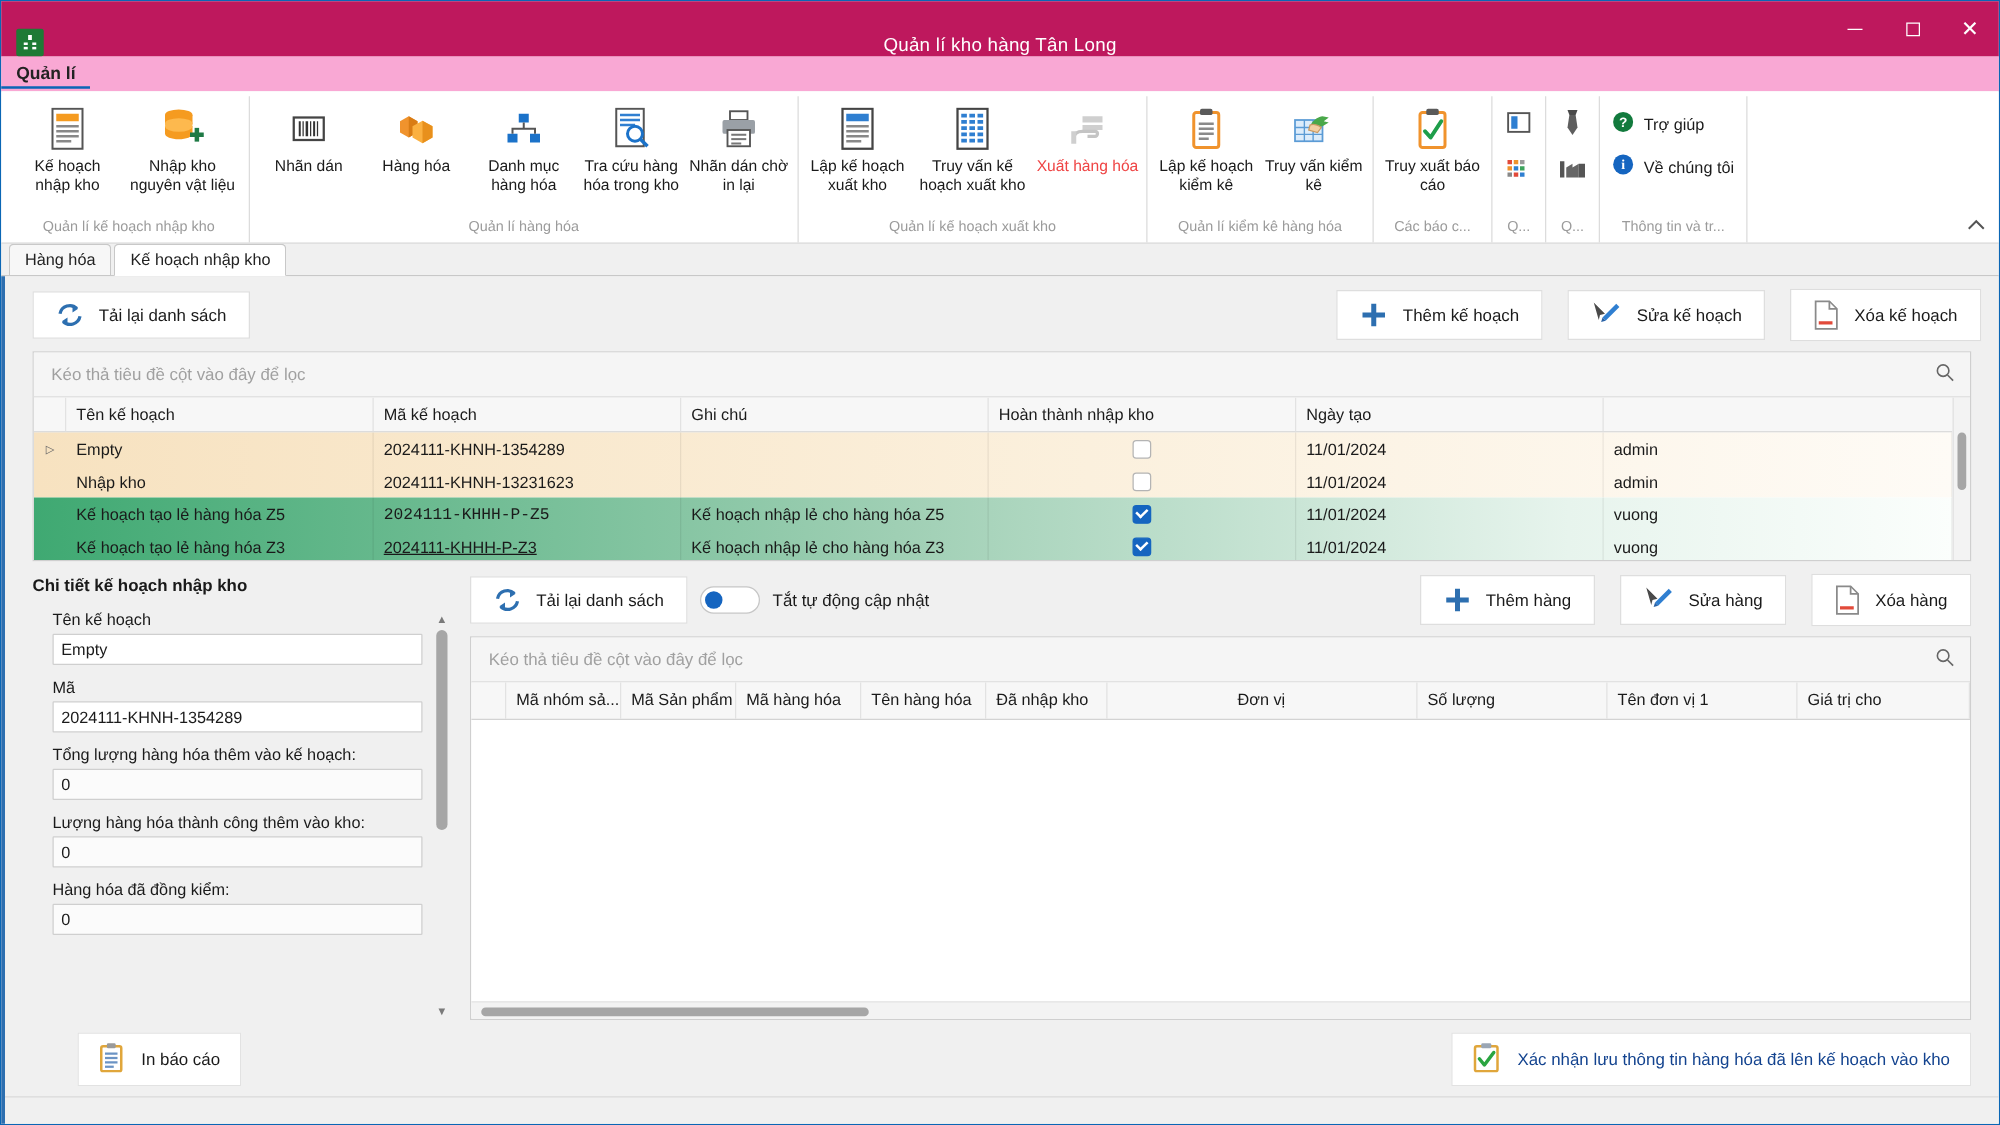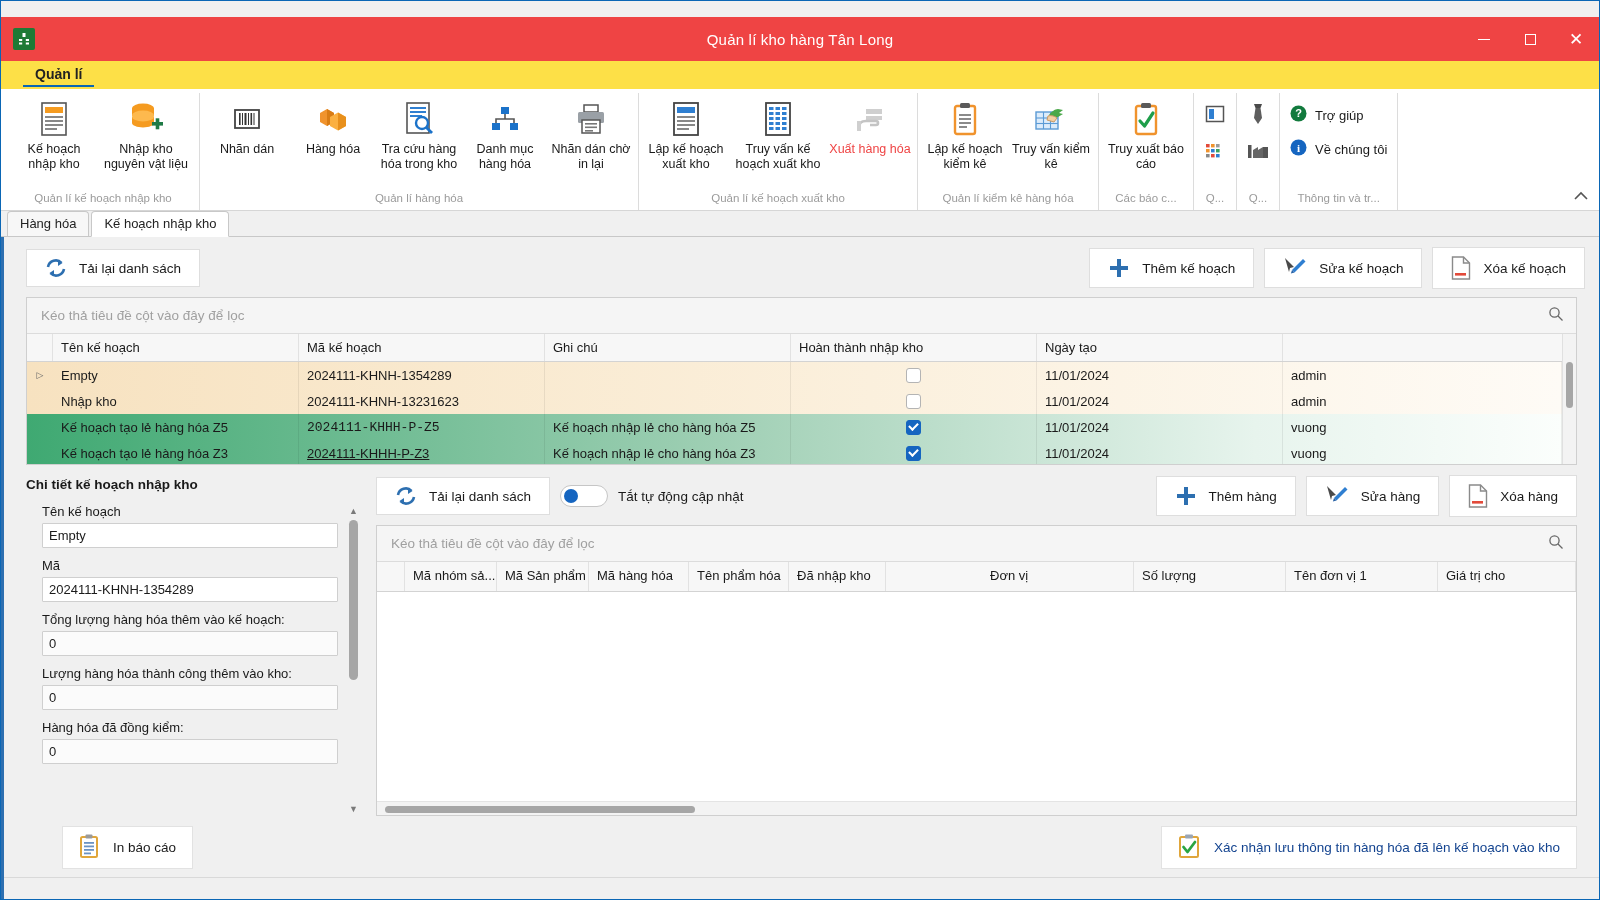--- a/index.html
+++ b/index.html
@@ -14,24 +14,23 @@
   .app {
     width: 1600px; height: 900px;
     display: flex; flex-direction: column;
     border: 1px solid #0a66b5;
     background: #f0f0f0;
   }
 
   
   .titlebar {
     height: 44px; min-height: 44px;
-    background: #ef4444;
-    display: flex; align-items: center;
+    background: #be185d;
+    display: flex; align-items: flex-end;
     position: relative;
-    margin-top: 16px;
   }
   .title-logo {
     width: 22px; height: 22px; margin-left: 12px;
     background: #1e7a35;
     border-radius: 2px;
     display: flex; align-items: center; justify-content: center;
   }
   .title-logo svg { display:block; }
   .title-text {
     position: absolute; left: 0; right: 0; text-align: center;
@@ -42,23 +41,22 @@
   .win-btn {
     width: 46px; height: 44px; display: flex; align-items: center; justify-content: center;
     color: #fff;
   }
   .wb-min { width: 12px; height: 1px; background: #fff; }
   .wb-max { width: 11px; height: 11px; border: 1px solid #fff; }
   .wb-close { font-size: 17px; line-height: 1; font-weight: 300; }
 
   
   .ribbon-tabs {
-    height: 28px; background: #fde047;
+    height: 28px; background: #f9a8d4;
     display: flex; align-items: flex-end;
-    padding-left: 22px;
     border-bottom: 2px solid transparent;
   }
   .ribbon-tab {
     font-size: 14px; font-weight: bold; color: #222;
     padding: 2px 12px 3px 12px;
     border-bottom: 2px solid #0a66b5;
   }
   .ribbon {
     background: #ffffff;
     height: 122px; min-height: 122px;
@@ -122,21 +120,21 @@
     display: flex; align-items: center; padding: 10px 14px 8px 22px;
   }
   .tbtn {
     display: flex; align-items: center; gap: 12px;
     background: #ffffff; border: 1px solid #dedede;
     padding: 8px 18px; font-size: 13.5px; color: #1a1a1a;
     min-height: 38px;
   }
   .tbtn .ic { display: flex; align-items: center; }
   .spacer { flex: 1; }
-  .tbtn + .tbtn { margin-left: 10px; }
+  .tbtn + .tbtn { margin-left: 20px; }
 
   
   .grid-wrap {
     margin: 0 22px; background: #fff; border: 1px solid #cfcfcf;
     display: flex; flex-direction: column; overflow: hidden;
   }
   .grid-filterbar {
     height: 36px; min-height: 36px; background: #f5f5f5;
     display: flex; align-items: center; padding: 0 12px 0 14px;
     border-bottom: 1px solid #dcdcdc; color: #a0a0a0; font-size: 13.5px;
@@ -311,43 +309,43 @@
                 <path d="M4 10l7-4 7 4v9l-7 4-7-4z" fill="#f0932d"></path>
                 <path d="M11 6l7 4v9l-7 4z" fill="#d97c14"></path>
                 <path d="M14 14l8-4.5 8 4.5v9l-8 4.5-8-4.5z" fill="#fbb040"></path>
                 <path d="M22 9.5l8 4.5v9l-8 4.5z" fill="#e8901c"></path>
               </svg>
           </span>
           <span class="lbl">Hàng hóa</span>
         </div>
         <div class="rbtn">
           <span class="ic">
+            <svg width="32" height="30" viewBox="0 0 32 30">
+                <rect x="12" y="3" width="8" height="7" fill="#1b72c9"></rect>
+                <rect x="3" y="19" width="8" height="7" fill="#1b72c9"></rect>
+                <rect x="21" y="19" width="8" height="7" fill="#1b72c9"></rect>
+                <path d="M16 10v5H7v4M16 15h9v4" stroke="#555" stroke-width="1.6" fill="none"></path>
+              </svg>
+          </span>
+          <span class="lbl">Danh mục hàng hóa</span>
+        </div>
+        <div class="rbtn">
+          <span class="ic">
             <svg width="32" height="34" viewBox="0 0 32 34">
                 <rect x="4" y="1" width="22" height="30" fill="#fff" stroke="#555" stroke-width="1.6"></rect>
                 <g fill="#2f7fd1">
                   <rect x="7" y="5" width="16" height="2"></rect>
                   <rect x="7" y="9" width="16" height="2"></rect>
                   <rect x="7" y="13" width="12" height="2"></rect>
                 </g>
                 <circle cx="19" cy="21" r="6" fill="none" stroke="#1b72c9" stroke-width="2.4"></circle>
                 <line x1="23.4" y1="25.4" x2="29" y2="31" stroke="#1b72c9" stroke-width="2.8"></line>
               </svg>
           </span>
           <span class="lbl">Tra cứu hàng hóa trong kho</span>
-        </div>
-        <div class="rbtn">
-          <span class="ic">
-            <svg width="32" height="30" viewBox="0 0 32 30">
-                <rect x="12" y="3" width="8" height="7" fill="#1b72c9"></rect>
-                <rect x="3" y="19" width="8" height="7" fill="#1b72c9"></rect>
-                <rect x="21" y="19" width="8" height="7" fill="#1b72c9"></rect>
-                <path d="M16 10v5H7v4M16 15h9v4" stroke="#555" stroke-width="1.6" fill="none"></path>
-              </svg>
-          </span>
-          <span class="lbl">Danh mục hàng hóa</span>
         </div>
         <div class="rbtn">
           <span class="ic">
             <svg width="32" height="32" viewBox="0 0 32 32">
                 <rect x="9" y="2" width="14" height="7" fill="#fff" stroke="#555" stroke-width="1.5"></rect>
                 <rect x="3" y="9" width="26" height="11" rx="1.5" fill="#9aa0a6"></rect>
                 <rect x="7" y="17" width="18" height="13" fill="#fff" stroke="#555" stroke-width="1.5"></rect>
                 <g fill="#777">
                   <rect x="10" y="20" width="12" height="1.6"></rect>
                   <rect x="10" y="23.5" width="12" height="1.6"></rect>
@@ -769,21 +767,21 @@
                   <circle cx="6.5" cy="6.5" r="4.6" fill="none" stroke="#666" stroke-width="1.3"></circle>
                   <line x1="10" y1="10" x2="14.5" y2="14.5" stroke="#666" stroke-width="1.3"></line>
                 </svg>
             </span>
           </div>
           <div class="ghead">
             <div class="gh" style="width:28px;"></div>
             <div class="gh" style="width:92px;">Mã nhóm sả...</div>
             <div class="gh" style="width:92px;">Mã Sản phẩm</div>
             <div class="gh" style="width:100px;">Mã hàng hóa</div>
-            <div class="gh" style="width:100px;">Tên phẩm hóa</div>
+            <div class="gh" style="width:100px;">Tên hàng hóa</div>
             <div class="gh" style="width:97px;">Đã nhập kho</div>
             <div class="gh" style="width:96px;margin-top:45px;">Mã vị trí tro...</div>
             <div class="gh" style="width:152px;">Đơn vị</div>
             <div class="gh" style="width:152px;">Số lượng</div>
             <div class="gh" style="width:152px;">Tên đơn vị 1</div>
             <div class="gh" style="flex:1;">Giá trị cho</div>
           </div>
           <div class="grid2-body"></div>
           <div class="g2scroll-h">
             <div class="thumb"></div>

